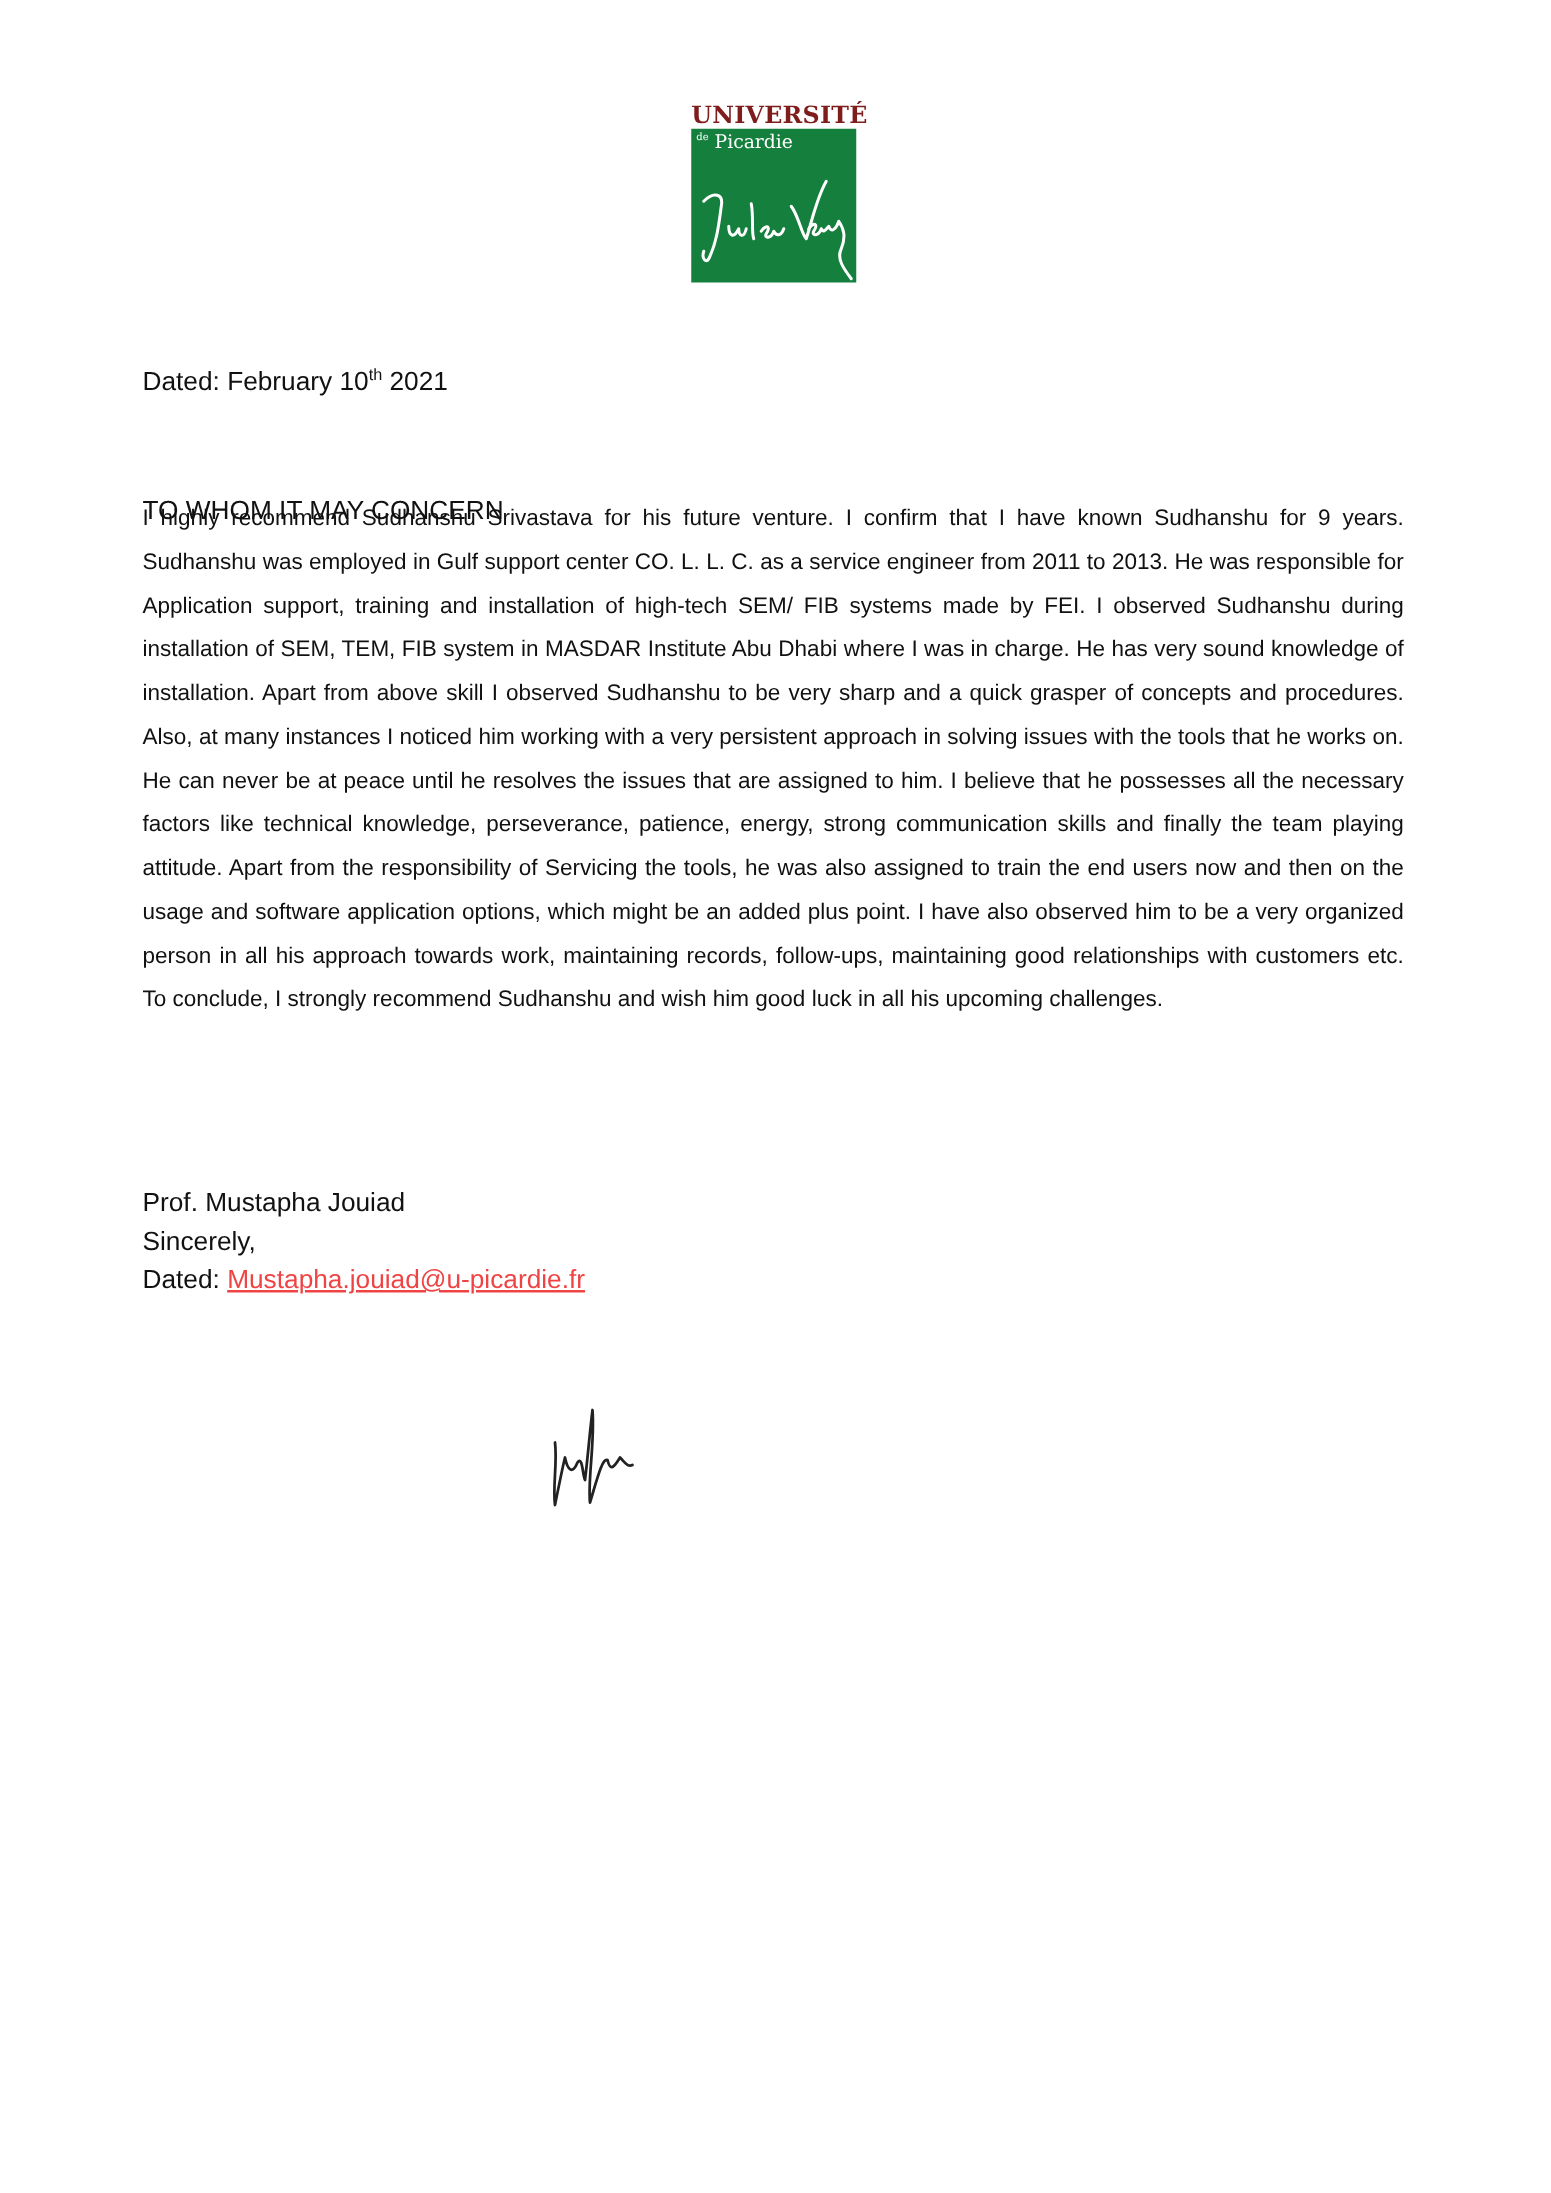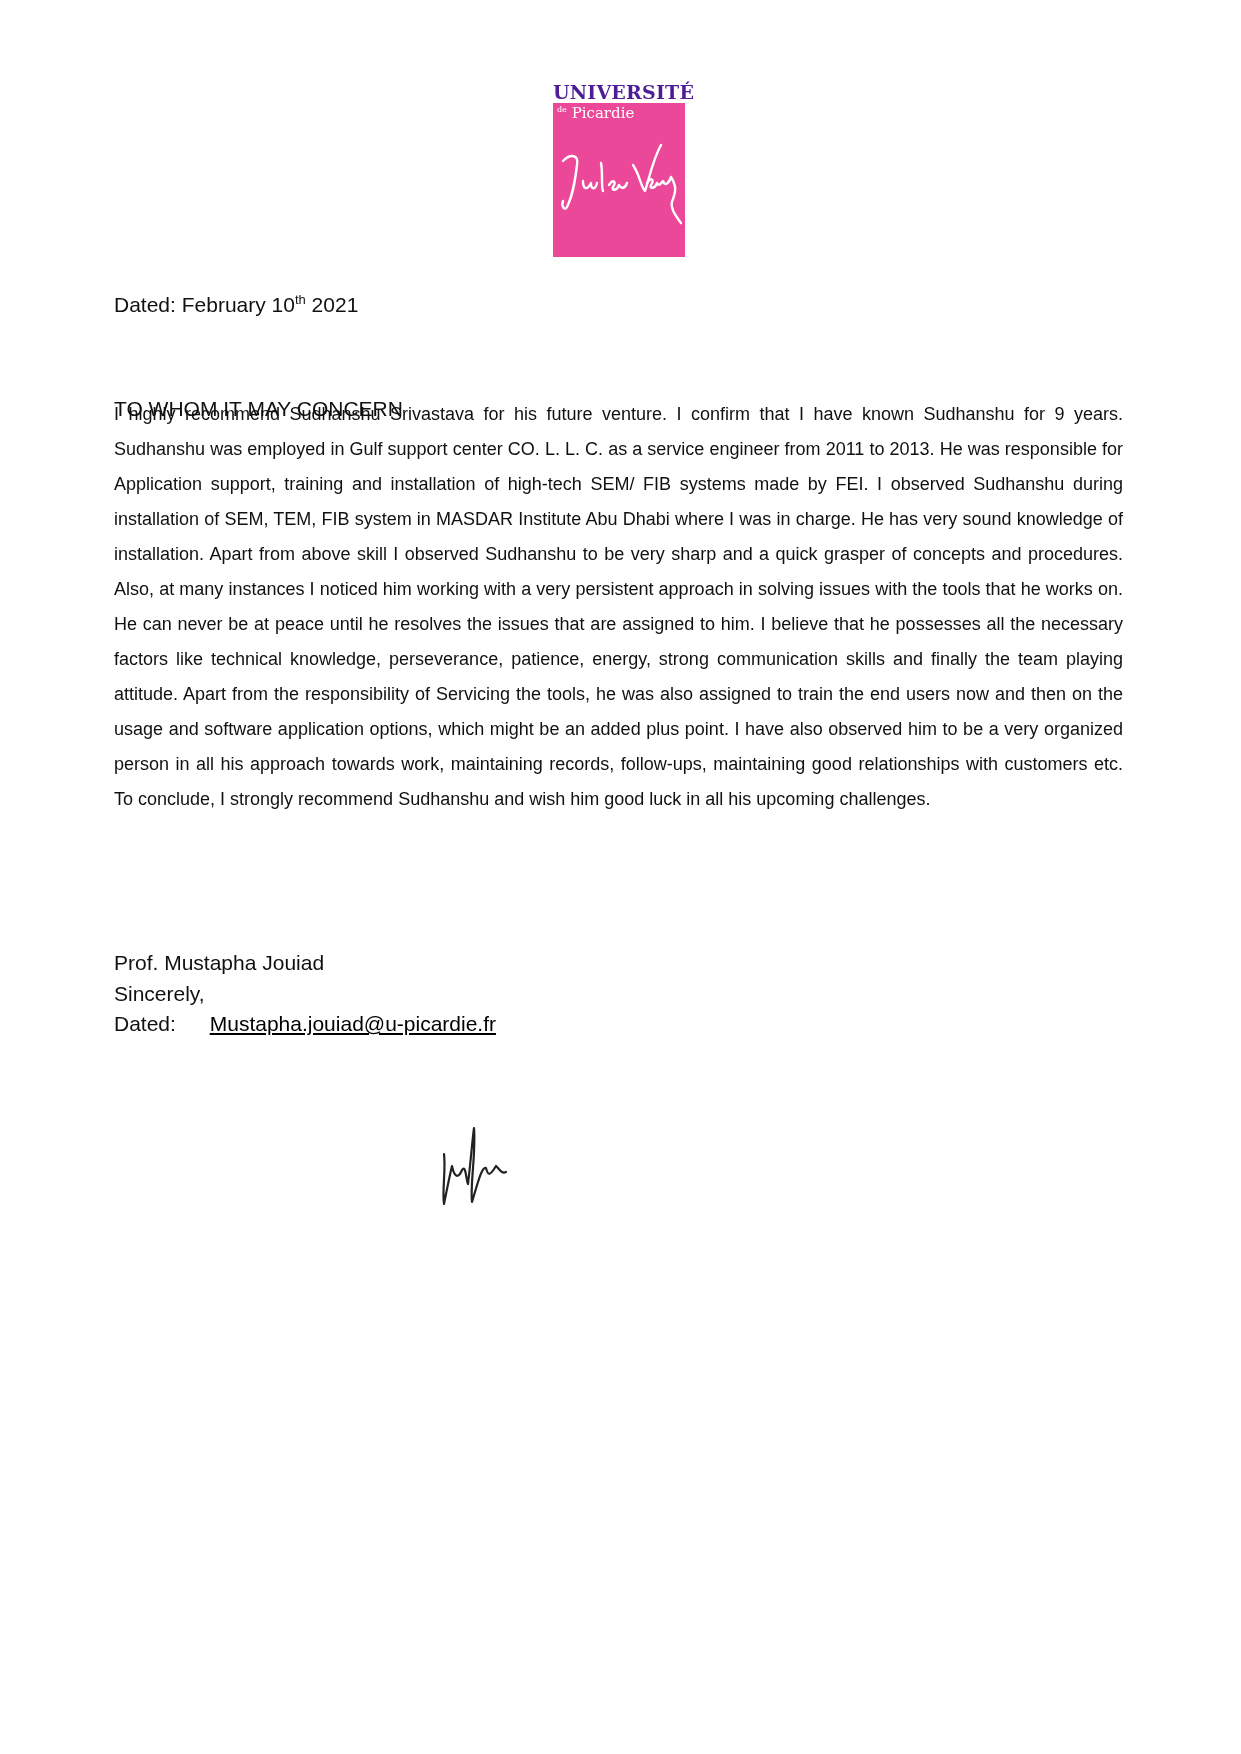--- a/index.html
+++ b/index.html
@@ -1,33 +1,33 @@
 <!DOCTYPE html>
 <html><head>
 <meta charset="utf-8">
 <style>
   html, body { margin: 0; padding: 0; background: #ffffff; }
   body { width: 1241px; height: 1754px; position: relative; overflow: hidden;
          font-family: "Liberation Sans", sans-serif; color: #111; }
   .logo { position: absolute; left: 553px; top: 82px; width: 132px; height: 152px; }
   .logo-top { font-family: "DejaVu Serif", serif; font-weight: bold; font-size: 19px;
-              color: #4c1d95; letter-spacing: 0.2px; height: 21px; line-height: 21px; white-space: nowrap; }
-  .logo-box { background: #ec4899; width: 132px; height: 154px; position: relative; }
+              color: #7f1d1d; letter-spacing: 0.2px; height: 21px; line-height: 21px; white-space: nowrap; }
+  .logo-box { background: #15803d; width: 132px; height: 123px; position: relative; }
   .logo-sub { position: absolute; left: 4px; top: 1px; color: #fff; font-family: "DejaVu Serif", serif;
               font-size: 15px; white-space: nowrap; }
   .logo-sub sup { font-size: 8px; }
   .logo-box svg { position: absolute; left: 0; top: 0; }
   .text { position: absolute; left: 114px; font-size: 21px; line-height: 24px; white-space: nowrap; margin-top: 44px; }
   .date sup { font-size: 13px; }
   .body-para { position: absolute; left: 114px; top: 397px; width: 1009px; font-size: 18px;
                line-height: 35px; text-align: justify; }
   .body-para p { margin: 0; }
   .closing { position: absolute; left: 114px; top: 948px; font-size: 21px; line-height: 30.5px; }
   .closing div { white-space: nowrap; }
-  .email-link { color: #000000; text-decoration: underline; margin-left: 28px; }
+  .email-link { color: #ef4444; text-decoration: underline; }
   .signature { position: absolute; left: 440px; top: 1124px; }
 </style>
 </head>
 <body>
 
 <div class="logo">
   <div class="logo-top">UNIVERSITÉ</div>
   <div class="logo-box">
     <div class="logo-sub"><sup>de</sup> <span>Picardie</span></div>
     <svg width="132" height="131" viewBox="0 0 132 131">

